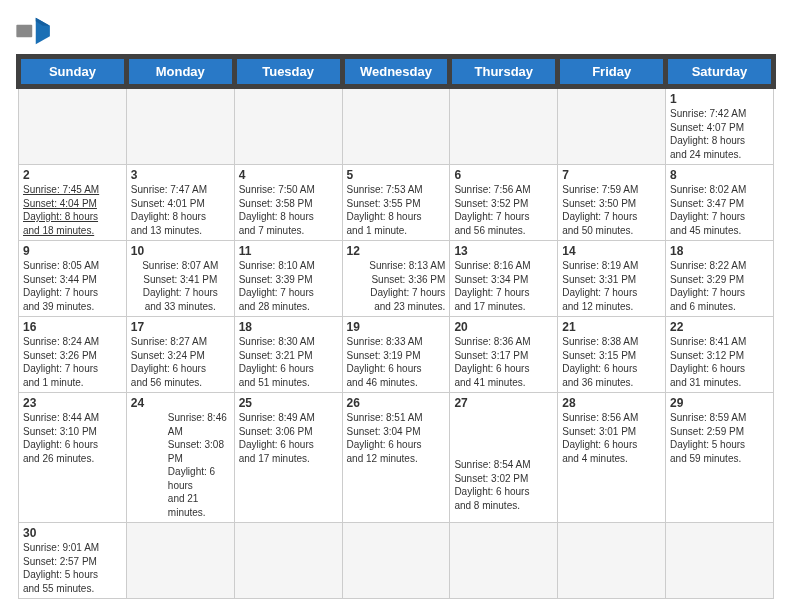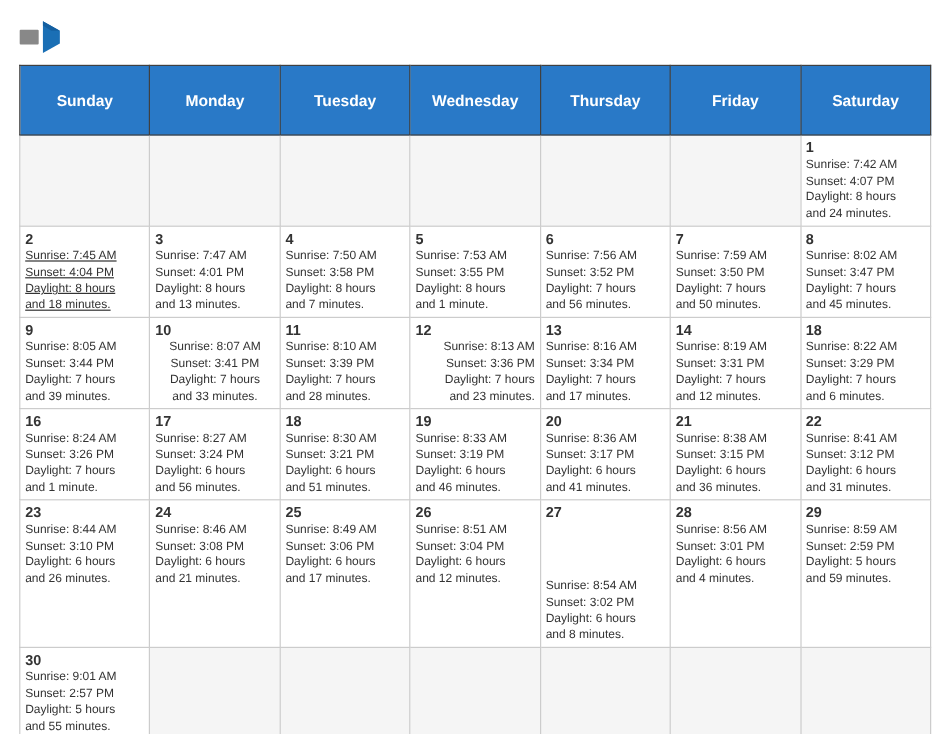--- a/index.html
+++ b/index.html
@@ -44,24 +44,24 @@
     }
     table {
       width: 100%;
       border-collapse: collapse;
       table-layout: fixed;
     }
     thead tr th {
       background-color: #2979c7;
       color: #fff;
       text-align: center;
-      padding: 21px 4px;
+      padding: 5px 4px;
       font-size: 13px;
       font-weight: bold;
-      border: 1px solid #404040;
+      border: 5px solid #404040;
     }
     tbody tr td {
       border: 1px solid #ccc;
       vertical-align: top;
       padding: 3px 4px;
       font-size: 10.5px;
       color: #333;
       height: 70px;
       background: #fff;
     }
@@ -291,21 +291,21 @@
         <tr>
           <td>
             <span class="day-number">23</span>
             <div class="day-info" style="white-space: pre-line;">Sunrise: 8:44 AM
 Sunset: 3:10 PM
 Daylight: 6 hours
 and 26 minutes.</div>
           </td>
           <td>
             <span class="day-number">24</span>
-            <div class="day-info" style="white-space: pre-line;">Sunrise: 8:46 AM
+            <div class="day-info" style="white-space: pre-line; margin-left: 37px;">Sunrise: 8:46 AM
 Sunset: 3:08 PM
 Daylight: 6 hours
 and 21 minutes.</div>
           </td>
           <td>
             <span class="day-number">25</span>
             <div class="day-info" style="white-space: pre-line;">Sunrise: 8:49 AM
 Sunset: 3:06 PM
 Daylight: 6 hours
 and 17 minutes.</div>

